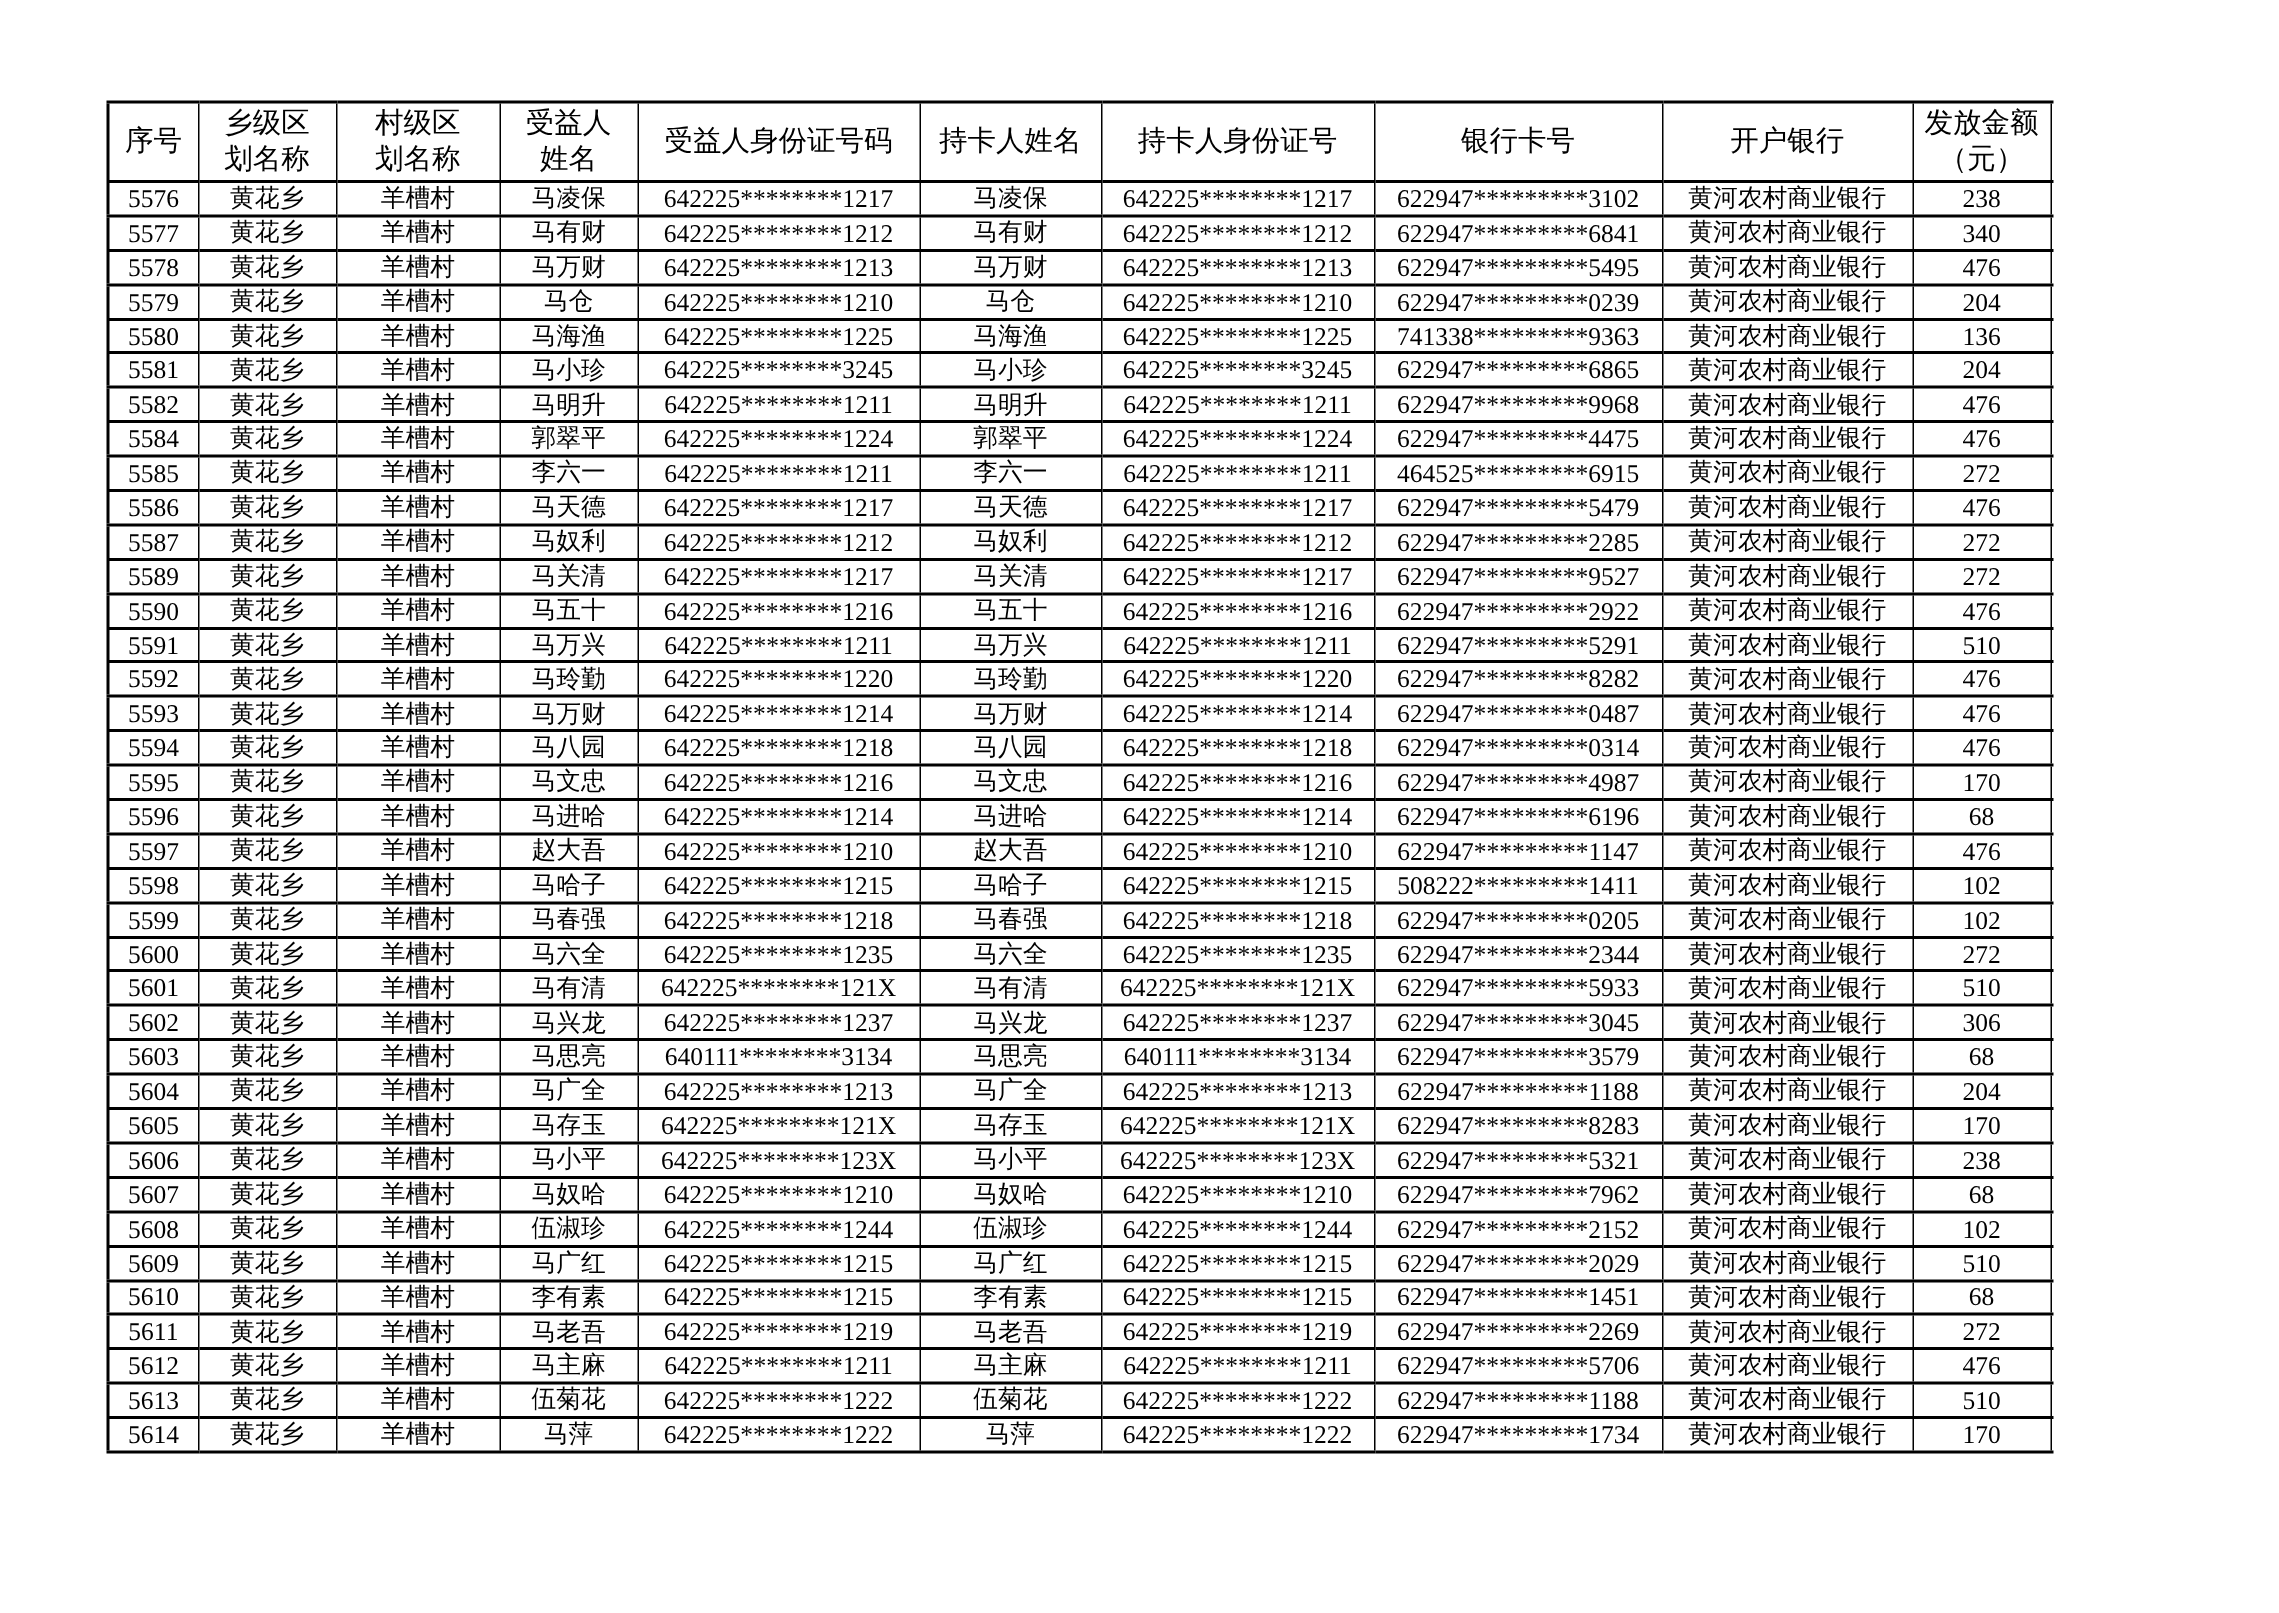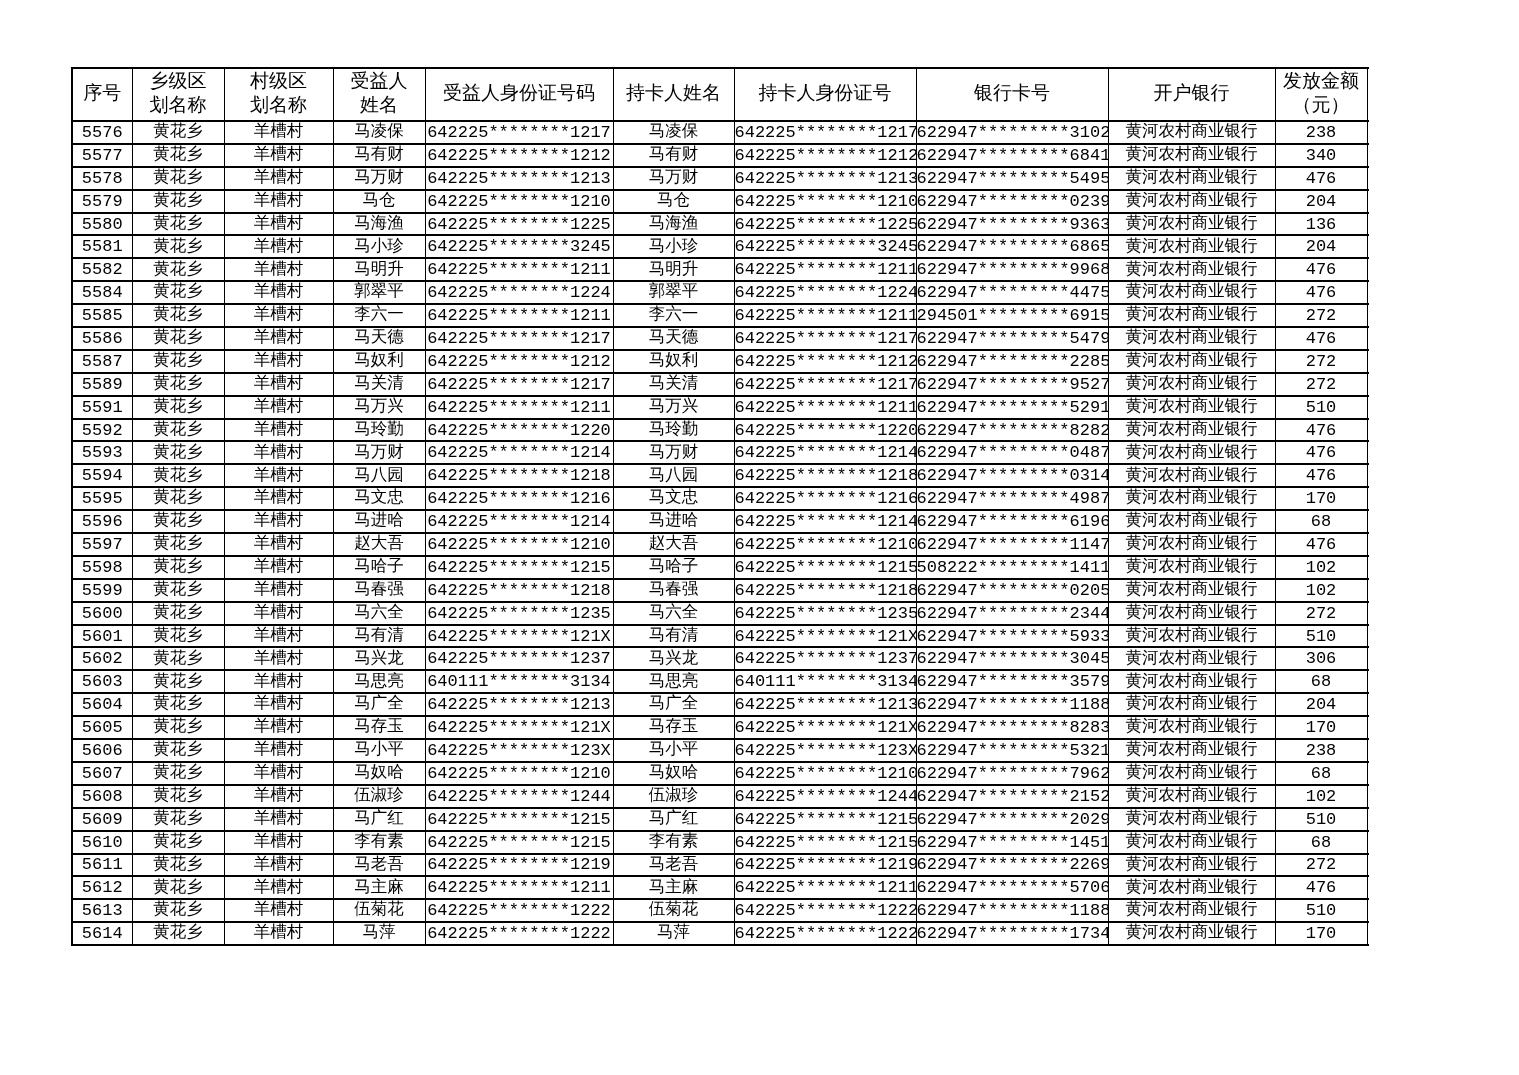--- a/index.html
+++ b/index.html
@@ -6,21 +6,21 @@
     margin: 0;
     padding: 0;
     background: #ffffff;
   }
   .page {
     position: relative;
     width: 1369px;
     height: 1075px;
     background: #ffffff;
     overflow: hidden;
-    font-family: Liberation Mono, monospace;
+    font-family: Liberation Serif, serif;
     color: #000000;
   }
   table.subsidy {
     position: absolute;
     left: 71px;
     top: 67px;
     width: 1364px;
     border-collapse: collapse;
     table-layout: fixed;
     background: #ffffff;
@@ -163,21 +163,21 @@
           <td class="num">6</td>
         </tr>
         <tr>
           <td class="num">5580</td>
           <td>黄花乡</td>
           <td>羊槽村</td>
           <td>马海渔</td>
           <td class="num">642225********1225</td>
           <td>马海渔</td>
           <td class="num">642225********1225</td>
-          <td class="num">622947*********9363</td>
+          <td class="num">741338*********9363</td>
           <td>黄河农村商业银行</td>
           <td class="num">136</td>
           <td class="num">4</td>
         </tr>
         <tr>
           <td class="num">5581</td>
           <td>黄花乡</td>
           <td>羊槽村</td>
           <td>马小珍</td>
           <td class="num">642225********3245</td>
@@ -215,21 +215,21 @@
           <td class="num">14</td>
         </tr>
         <tr>
           <td class="num">5585</td>
           <td>黄花乡</td>
           <td>羊槽村</td>
           <td>李六一</td>
           <td class="num">642225********1211</td>
           <td>李六一</td>
           <td class="num">642225********1211</td>
-          <td class="num">294501*********6915</td>
+          <td class="num">464525*********6915</td>
           <td>黄河农村商业银行</td>
           <td class="num">272</td>
           <td class="num">8</td>
         </tr>
         <tr>
           <td class="num">5586</td>
           <td>黄花乡</td>
           <td>羊槽村</td>
           <td>马天德</td>
           <td class="num">642225********1217</td>
@@ -260,20 +260,33 @@
           <td>马关清</td>
           <td class="num">642225********1217</td>
           <td>马关清</td>
           <td class="num">642225********1217</td>
           <td class="num">622947*********9527</td>
           <td>黄河农村商业银行</td>
           <td class="num">272</td>
           <td class="num">8</td>
         </tr>
         <tr>
+          <td class="num">5590</td>
+          <td>黄花乡</td>
+          <td>羊槽村</td>
+          <td>马五十</td>
+          <td class="num">642225********1216</td>
+          <td>马五十</td>
+          <td class="num">642225********1216</td>
+          <td class="num">622947*********2922</td>
+          <td>黄河农村商业银行</td>
+          <td class="num">476</td>
+          <td class="num">14</td>
+        </tr>
+        <tr>
           <td class="num">5591</td>
           <td>黄花乡</td>
           <td>羊槽村</td>
           <td>马万兴</td>
           <td class="num">642225********1211</td>
           <td>马万兴</td>
           <td class="num">642225********1211</td>
           <td class="num">622947*********5291</td>
           <td>黄河农村商业银行</td>
           <td class="num">510</td>

